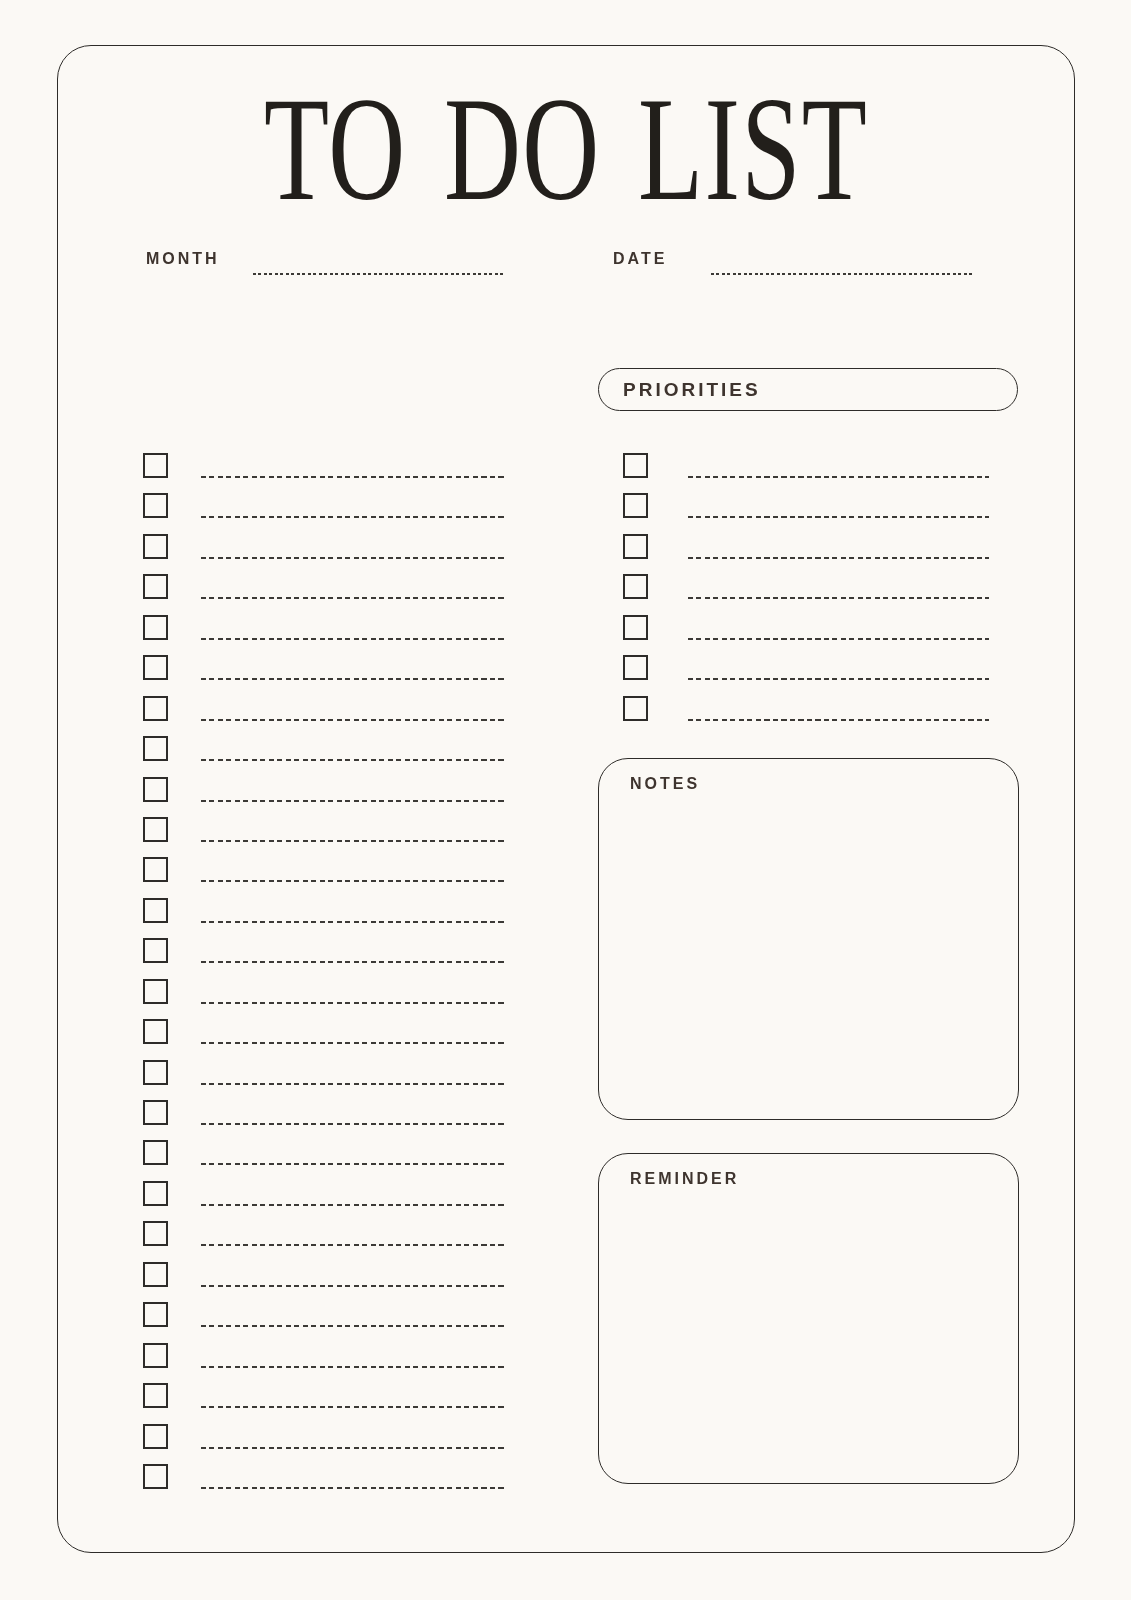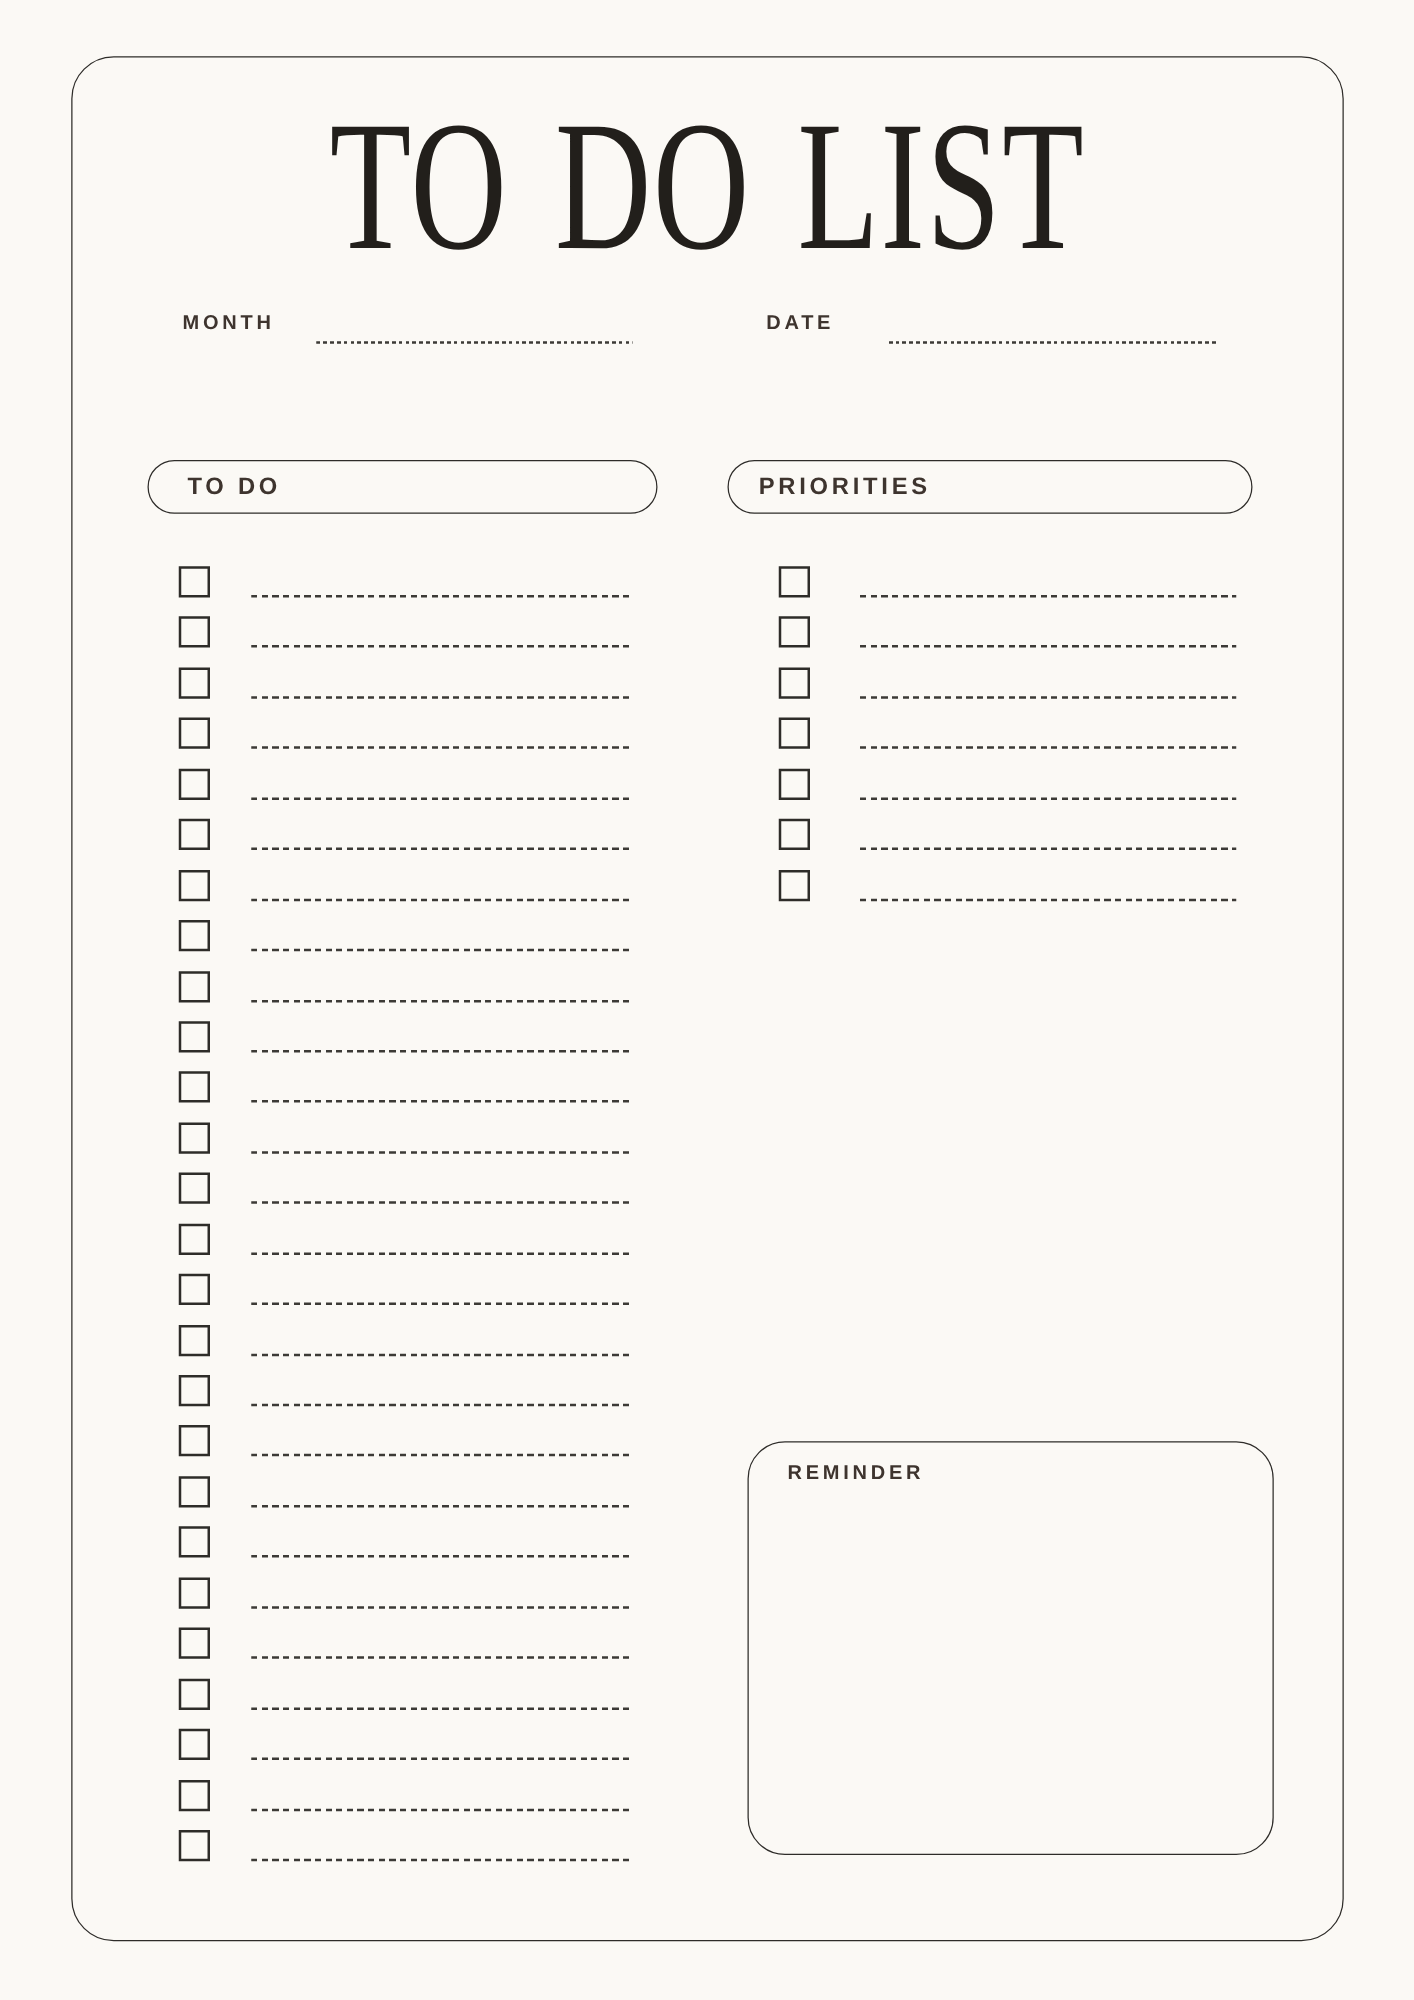--- a/index.html
+++ b/index.html
@@ -38,21 +38,21 @@
     background:repeating-linear-gradient(90deg,var(--line) 0 3px,transparent 3px 5.5px);
   }
   .fill-line.month{left:195px;top:227px;width:253px;}
   .fill-line.date{left:653px;top:227px;width:263px;}
   .pill{
     position:absolute;top:322px;height:43px;
     border:1.5px solid var(--ink);border-radius:22px;
     display:flex;align-items:center;background:transparent;
   }
   .pill.todo{left:60px;width:408px;padding-left:31px;}
-  .pill.prio{left:524px;width:420px;padding-left:24px;}
+  .pill.prio{left:540px;width:420px;padding-left:24px;}
   .pill .sec-label{font-size:19px;}
   .rows{position:absolute;top:407px;}
   .rows.todo{left:85px;width:363px;}
   .rows.prio{left:565px;width:366px;}
   .row{position:relative;height:40.45px;}
   .checkbox{
     position:absolute;left:0;top:0;width:25px;height:25px;
     border:2px solid var(--ink);background:transparent;
   }
   .task-line{
@@ -76,23 +76,20 @@
   <div class="card">
 
     <h1 class="title">TO DO LIST</h1>
 
     <span class="sec-label meta-label month">MONTH</span>
     <div class="fill-line month"></div>
 
     <span class="sec-label meta-label date">DATE</span>
     <div class="fill-line date"></div>
 
-    <div class="pill todo">
-      <span class="sec-label">TO DO</span>
-    </div>
 
     <div class="pill prio">
       <span class="sec-label">PRIORITIES</span>
     </div>
 
     <div class="rows todo">
 
         <div class="row">
           <span class="checkbox"></span>
           <span class="task-line"></span>
@@ -255,19 +252,22 @@
           <span class="checkbox"></span>
           <span class="task-line"></span>
         </div>
 
         <div class="row">
           <span class="checkbox"></span>
           <span class="task-line"></span>
         </div>
       </div>
 
+    <div class="note-box notes">
+      <span class="sec-label">NOTES</span>
+    </div>
 
     <div class="note-box reminder">
       <span class="sec-label">REMINDER</span>
     </div>
 
   </div>
 </div>
 
 </body></html>

